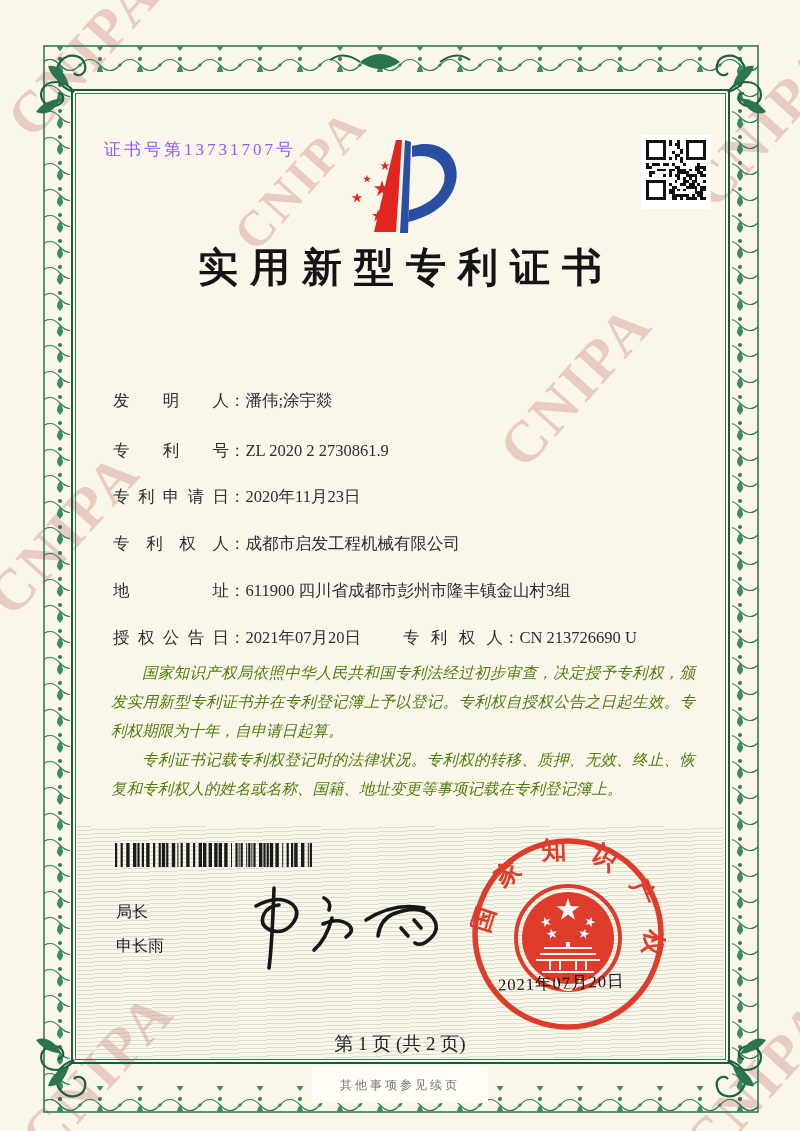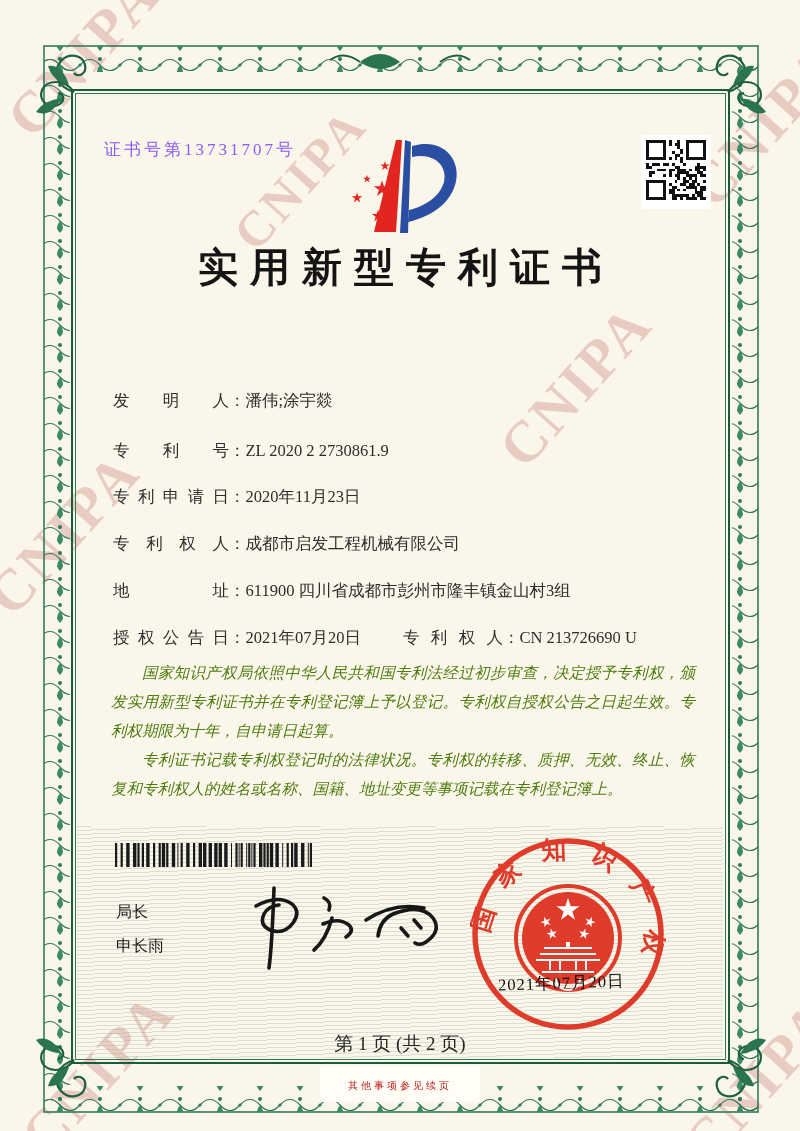--- a/index.html
+++ b/index.html
@@ -29,21 +29,21 @@
   #paragraphs p{margin:0;text-indent:2em;}
   #barcode-wrap{left:115px;top:843px;z-index:2;}
   #signer{left:116px;top:895px;font-size:16px;line-height:34px;z-index:2;color:#1c1c1c;}
   #signature{left:228px;top:876px;z-index:2;}
   #seal{left:470px;top:836px;z-index:3;opacity:.93;}
   #seal-date{left:498px;top:972px;width:150px;font-size:16.5px;color:#101010;z-index:4;
              letter-spacing:1px;transform:rotate(-2deg);white-space:nowrap;}
   #page-info{left:0;top:1031px;width:800px;text-align:center;font-size:19px;color:#262626;z-index:2;}
   #note-box{left:50%;top:1066px;transform:translateX(-50%);background:#fffdf6;
             padding:9px 28px;z-index:3;}
-  #note-box span{font-size:10px;letter-spacing:3px;color:#b91c1c;white-space:nowrap;}
+  #note-box span{font-size:12px;letter-spacing:3px;color:#737373;white-space:nowrap;}
 </style>
 </head>
 <body>
 
 <div id="page">
 
   <div class="wm" style="left:-14px;top:22px;">CNIPA</div>
   <div class="wm" style="left:668px;top:92px;">CNIPA</div>
   <div class="wm" style="left:215px;top:150px;font-size:50px;">CNIPA</div>
   <div class="wm" style="left:478px;top:352px;">CNIPA</div>

